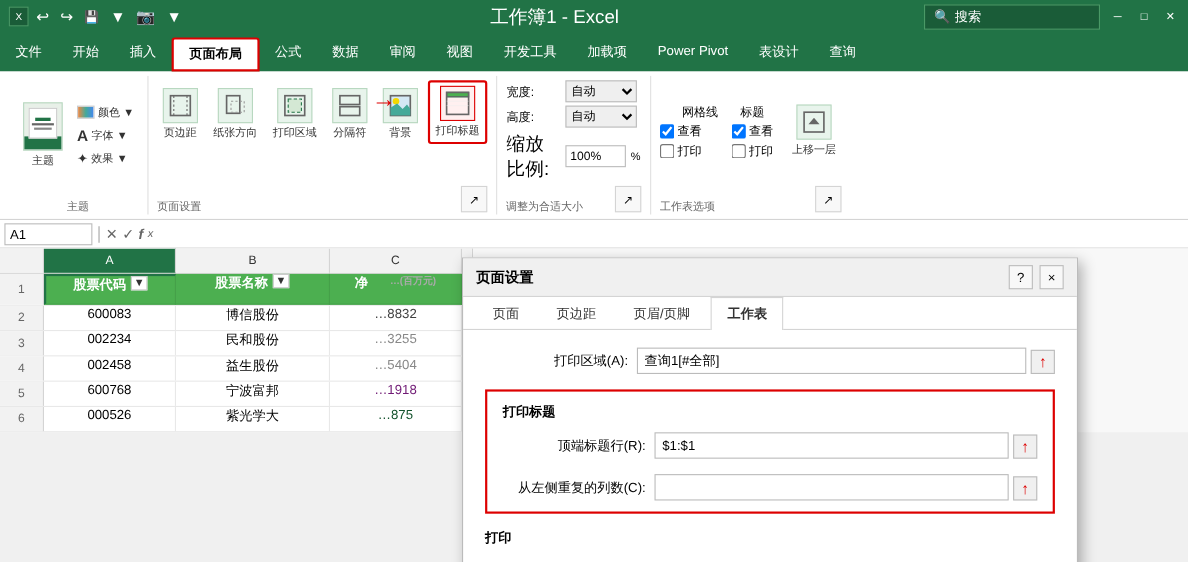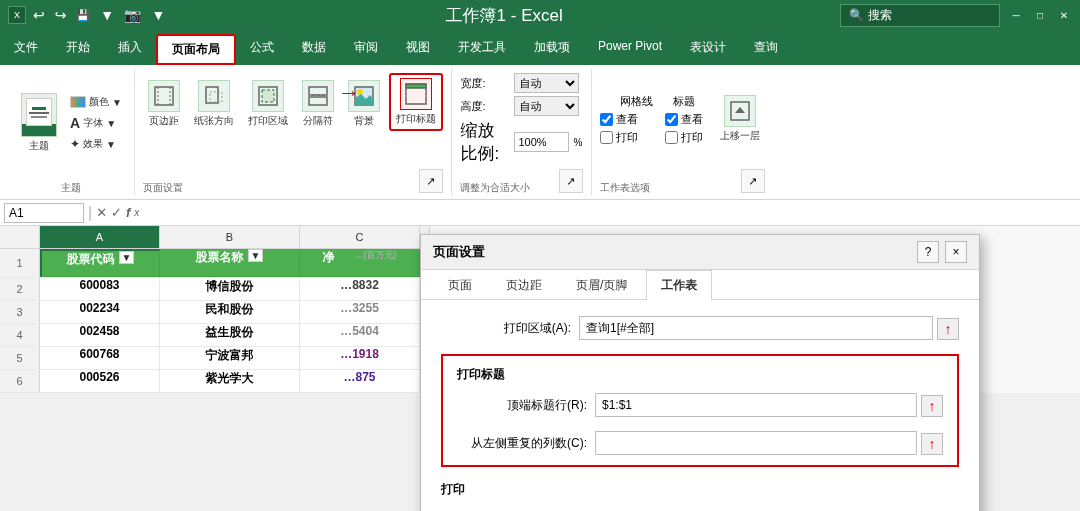--- a/index.html
+++ b/index.html
@@ -186,21 +186,21 @@
     }
     .data-cell {
       height: 22px;
       border-right: 1px solid #e8e8e8;
       display: flex;
       align-items: flex-start;
       padding: 0 4px;
       font-size: 12px;
       overflow: hidden;
     }
-    .data-cell.center { justify-content: center; font-weight: bold; }
+    .data-cell.center { justify-content: center; }
     .header-row .data-cell {
       background: #4CAF50;
       color: white;
       font-weight: bold;
       border-right: 1px solid #45a049;
       border-bottom: 1px solid #45a049;
       height: 28px;
     }
     .header-row .row-num-cell {
       background: #f2f2f2;
@@ -605,21 +605,21 @@
     <div class="data-row">
       <div class="row-num-cell">5</div>
       <div class="data-cell col-a center">600768</div>
       <div class="data-cell col-b center">宁波富邦</div>
       <div class="data-cell col-c center" style="color:#701a75;">…1918</div>
     </div>
     <div class="data-row">
       <div class="row-num-cell">6</div>
       <div class="data-cell col-a center">000526</div>
       <div class="data-cell col-b center">紫光学大</div>
-      <div class="data-cell col-c center" style="color:#4c1d95;">…875</div>
+      <div class="data-cell col-c center" style="color:#14532d;">…875</div>
     </div>
   </div>
 
   <div style="flex:1;background:#f8f8f8;"></div>
 </div>
 
 <div class="dialog-overlay">
   <div class="dialog-title-bar">
     <span class="dialog-title">页面设置</span>
     <div class="dialog-controls">

